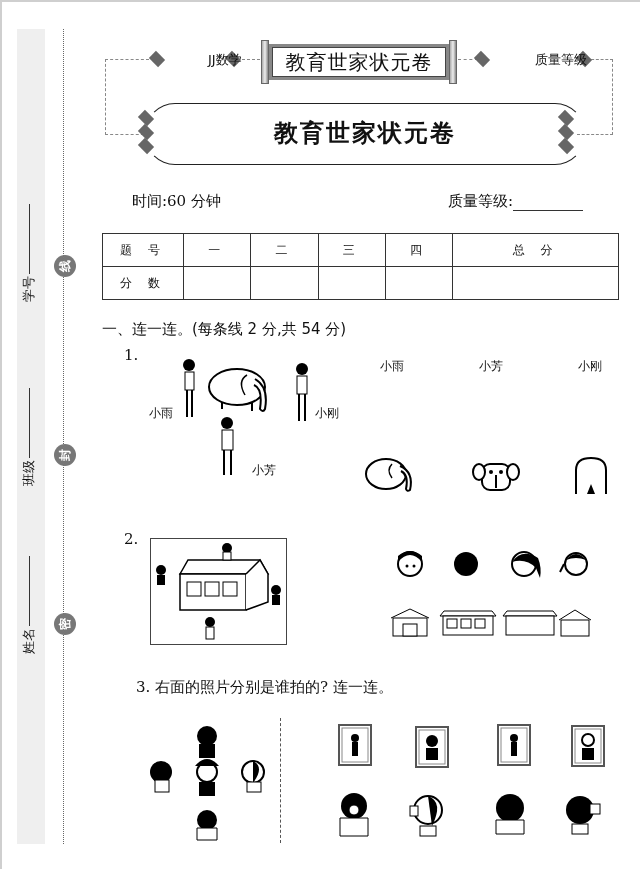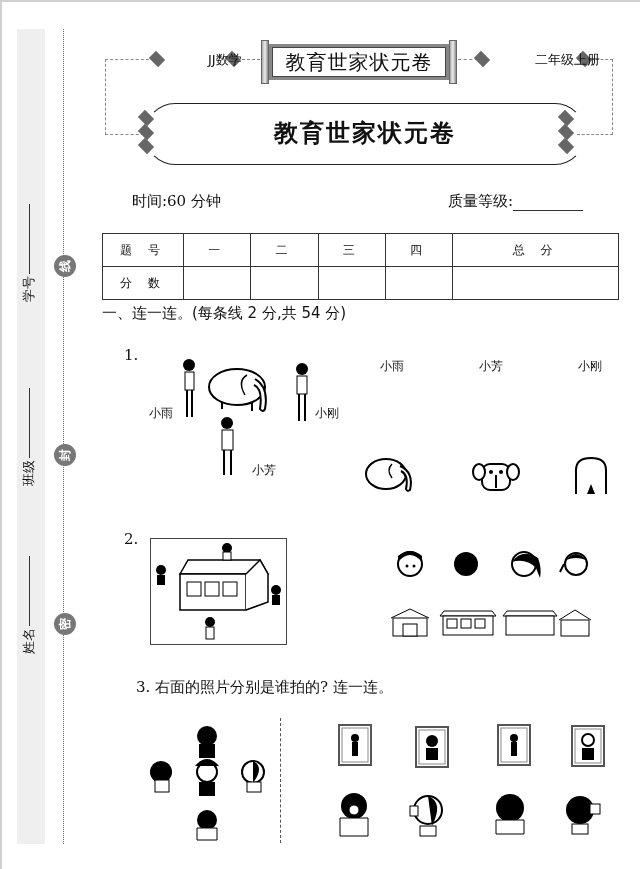--- a/index.html
+++ b/index.html
@@ -28,21 +28,21 @@
   .banner { position: absolute; left: 143px; top: 101px; width: 440px; height: 62px; border: 1.5px solid #222; border-radius: 30px/30px; border-left-color: transparent; border-right-color: transparent; }
   .banner-title { position: absolute; left: 143px; top: 115px; width: 440px; text-align: center; font-size: 24px; font-weight: bold; letter-spacing: 2px; font-family: "DejaVu Serif", serif; }
 
   .meta { position: absolute; top: 190px; font-size: 15px; }
   .meta .uline { display: inline-block; border-bottom: 1px solid #333; width: 70px; height: 14px; vertical-align: bottom; }
 
   table.score { position: absolute; left: 100px; top: 231px; width: 517px; border-collapse: collapse; font-size: 12px; }
   table.score td { border: 1px solid #333; height: 33px; text-align: center; letter-spacing: 6px; }
   table.score td:first-child { width: 81px; }
 
-  .sec-title { position: absolute; left: 100px; top: 302px; font-family: "DejaVu Sans", sans-serif; font-size: 15px; }
+  .sec-title { position: absolute; left: 100px; top: 318px; font-family: "DejaVu Sans", sans-serif; font-size: 15px; }
   .qnum { position: absolute; font-size: 15px; }
   .lbl { position: absolute; font-size: 12px; font-family: "DejaVu Sans", sans-serif; }
 
   svg { position: absolute; overflow: visible; }
   .vdash { position: absolute; left: 278px; top: 716px; height: 125px; border-left: 1.5px dashed #555; }
 </style>
 </head>
 <body>
 
 <div class="page">
@@ -71,21 +71,21 @@
   <div class="hdr-dash" style="left:575px; top:57px; width:36px; height:76px; border-top-width:1px; border-right-width:1px; border-bottom-width:1px;"></div>
   <div class="hdr-dash" style="left:240px; top:57px; width:18px; border-top-width:1px;"></div>
   <div class="hdr-dash" style="left:456px; top:57px; width:20px; border-top-width:1px;"></div>
 
   <div class="diamond" style="left:150px; top:52px;"></div>
   <div class="diamond" style="left:226px; top:52px;"></div>
   <div class="diamond" style="left:475px; top:52px;"></div>
   <div class="diamond" style="left:577px; top:52px;"></div>
 
   <div class="hdr-side" style="left:163px;">JJ数学</div>
-  <div class="hdr-side" style="left:490px;">二年级上册</div>
+  <div class="hdr-side" style="left:490px;">质量等级</div>
 
   <div class="scroll">
     <div class="rod" style="left:0;"></div>
     <div class="body">
       <div class="inner">教育世家状元卷</div>
     </div>
     <div class="rod" style="right:0;"></div>
   </div>
 
   <div class="banner"></div>

